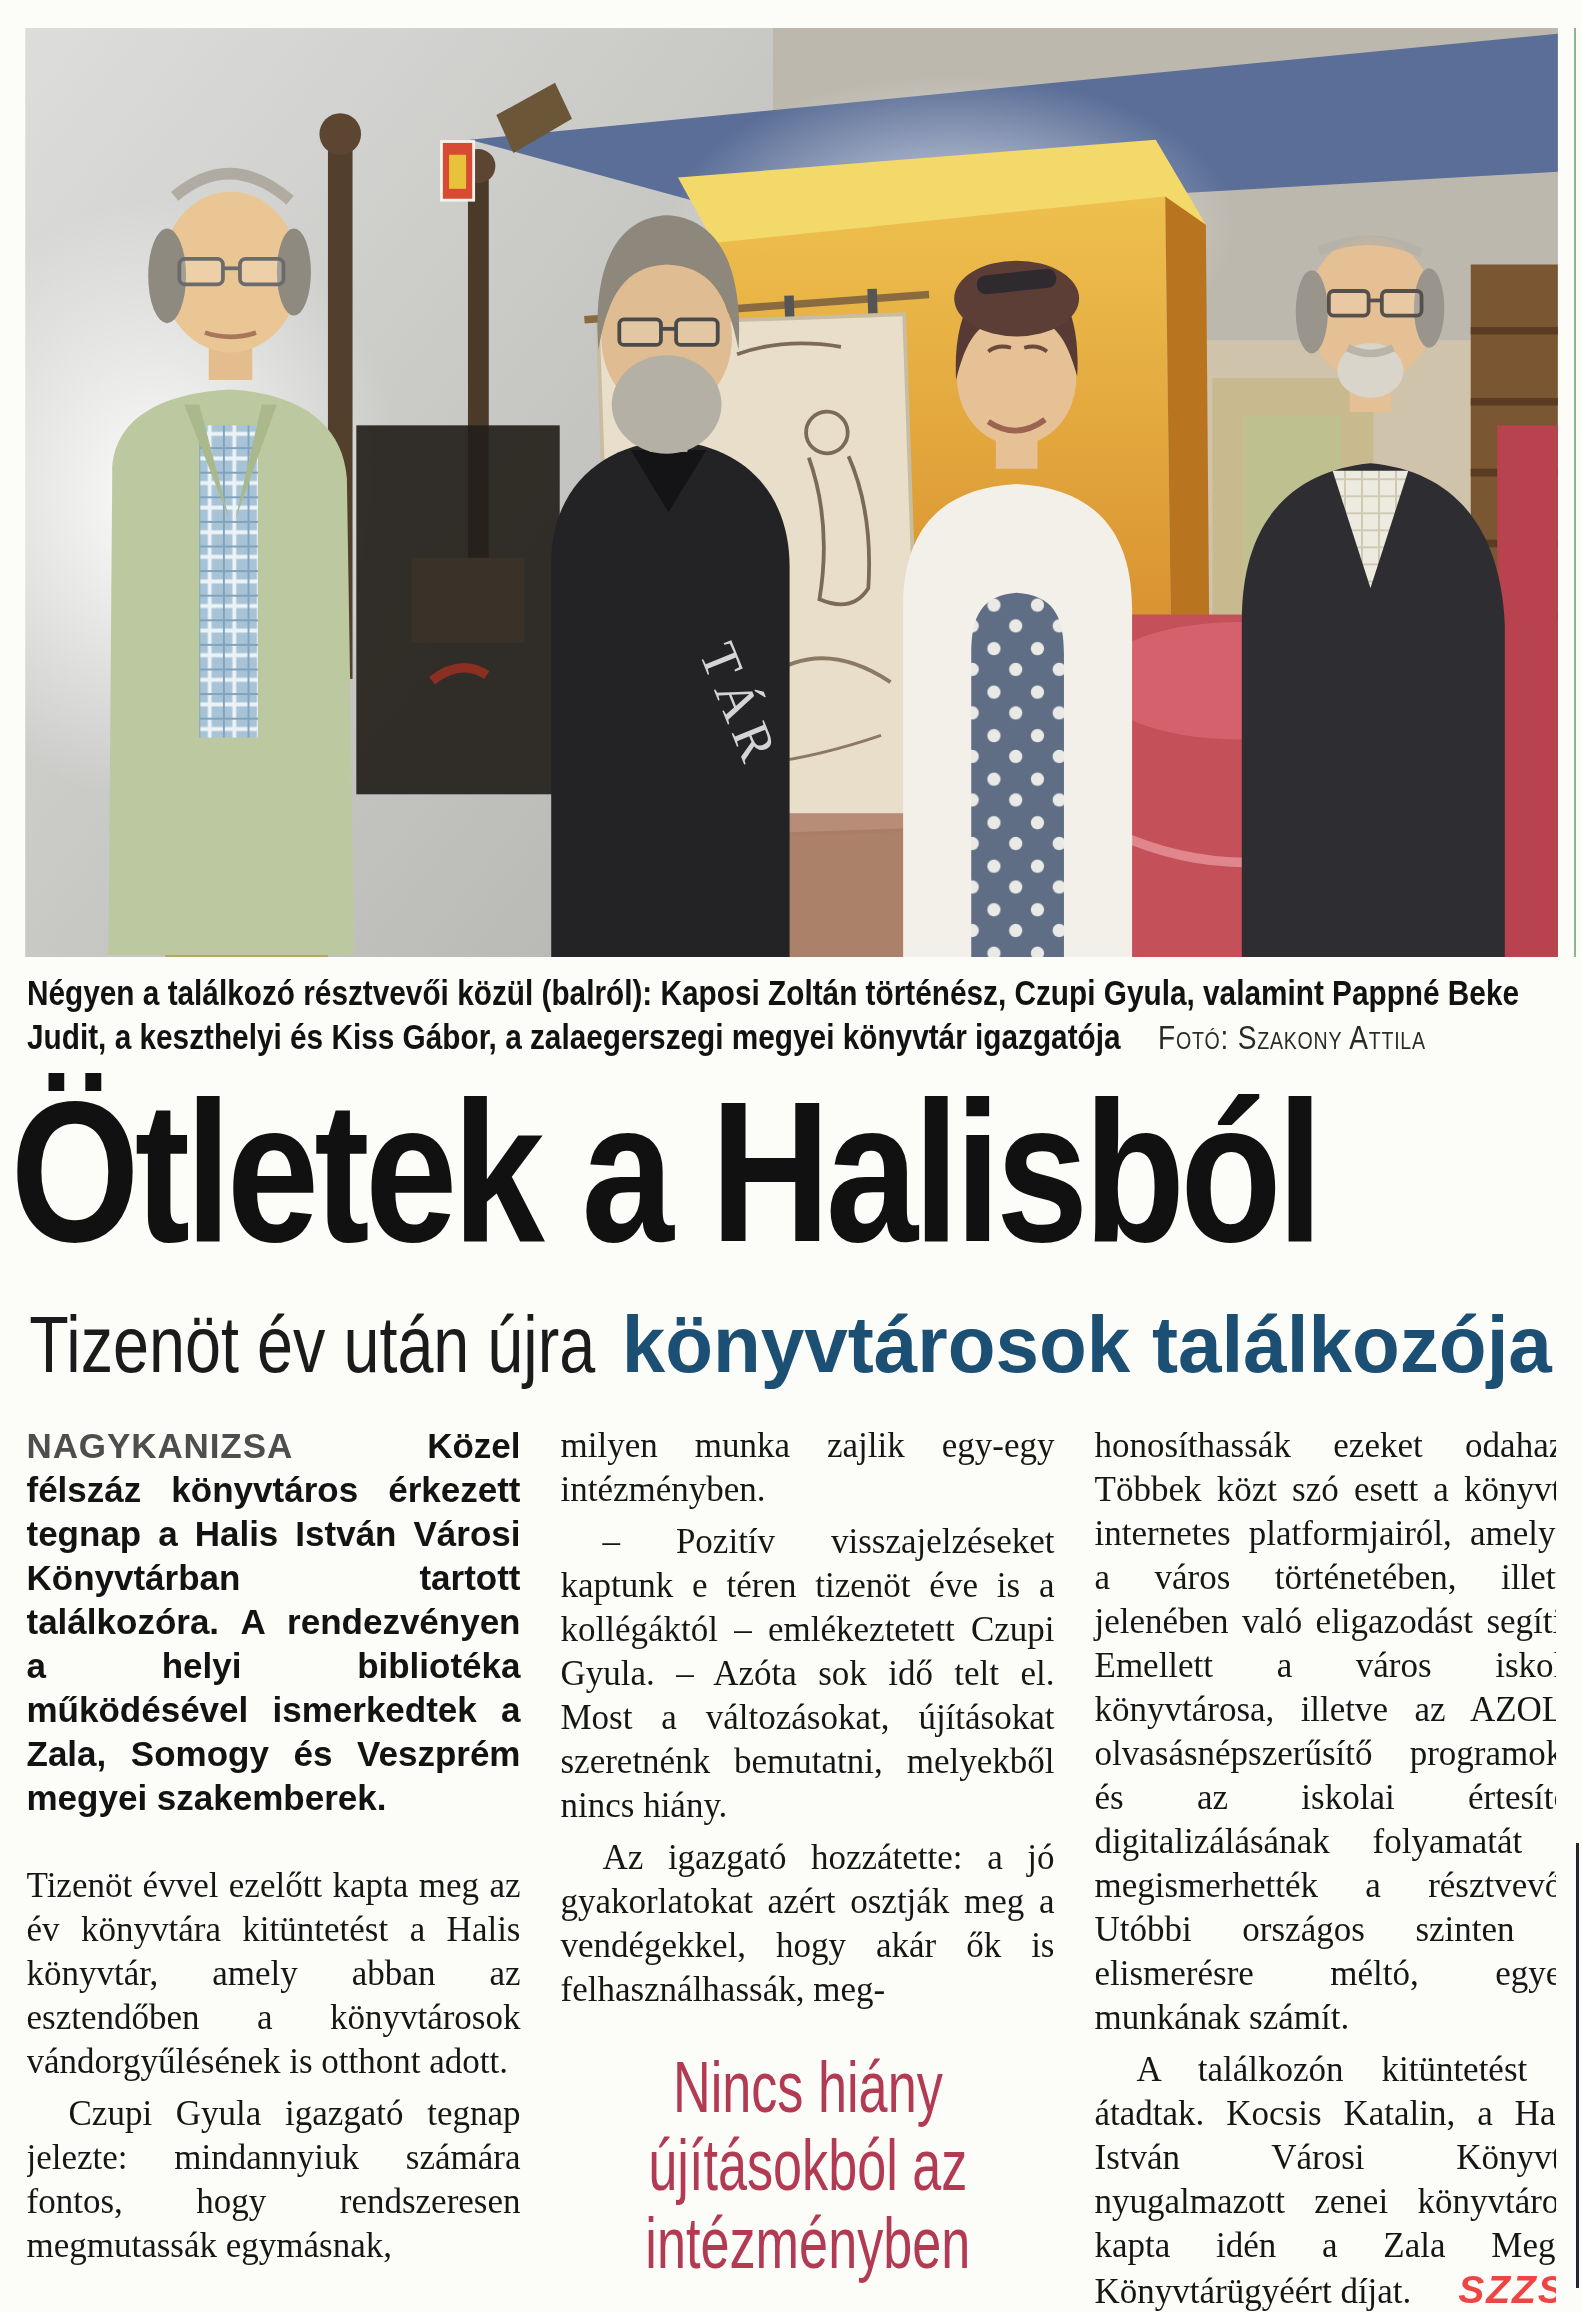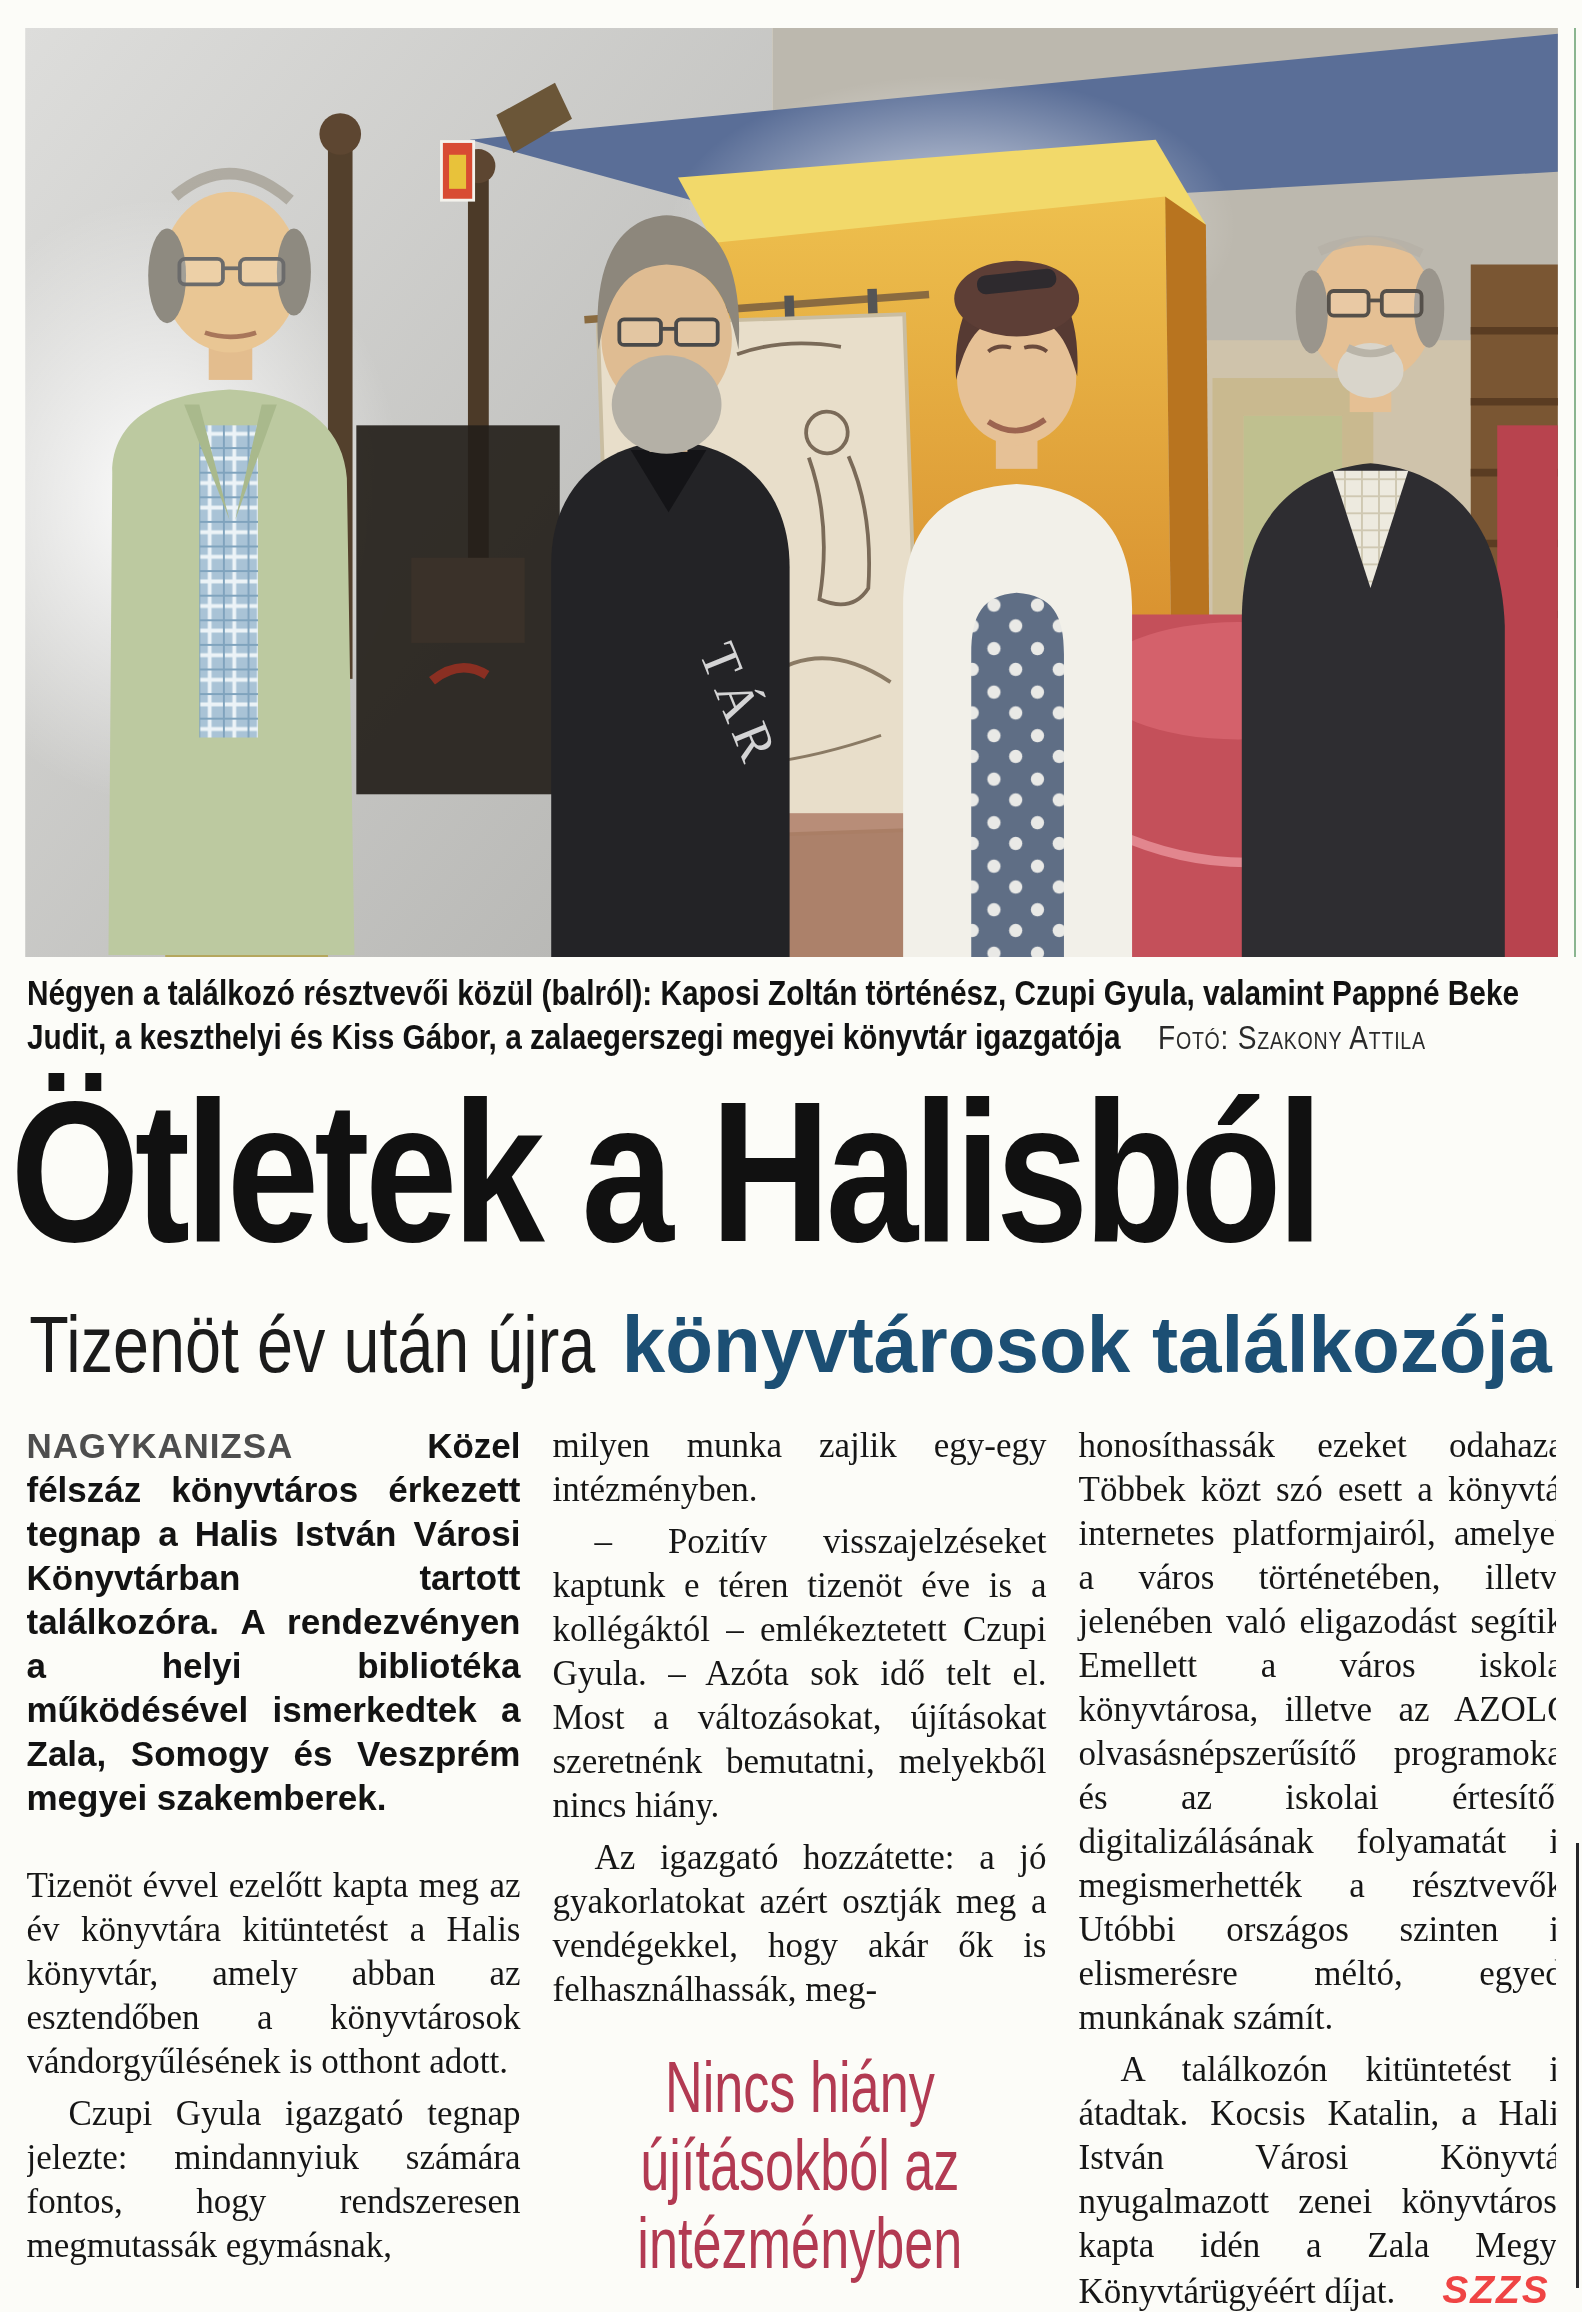--- a/index.html
+++ b/index.html
@@ -24,21 +24,21 @@
   }
   
   .headline-wrap { position:absolute; left:9px; top:1073px; width:1529px; height:204px; }
   .headline-text { font-family:"Liberation Sans", sans-serif; font-weight:bold; fill:#111111; }
   
   .subhead-wrap { position:absolute; left:26.5px; top:1298px; width:1529px; height:100px; }
   .sub-plain { font-family:"Liberation Sans", sans-serif; font-weight:400; fill:#1b1b1b; }
   .sub-blue  { font-family:"Liberation Sans", sans-serif; font-weight:bold; }
   
   .cols { position:absolute; left:26.5px; top:1424px; width:1529px; height:888px;
-          display:flex; gap:32px; overflow:hidden; }
+          display:flex; gap:40px; overflow:hidden; }
   .col { width:494px; flex:0 0 494px; }
   .serif { font-family:"Liberation Serif", serif; font-size:35px; line-height:44px;
            text-align:justify; color:#161616; }
   .indent { text-indent:42px;margin-top:8px; }
   .gap { margin-top:44px; }
   .lead { font-family:"Liberation Sans", sans-serif; font-weight:bold;
           font-size:35px; line-height:44px; text-align:justify; color:#131313; }
   .dateline { color:#4e4e4e; letter-spacing:0.9px; }
   
   .pullquote { margin-top:36px; height:246px; overflow:visible; }

